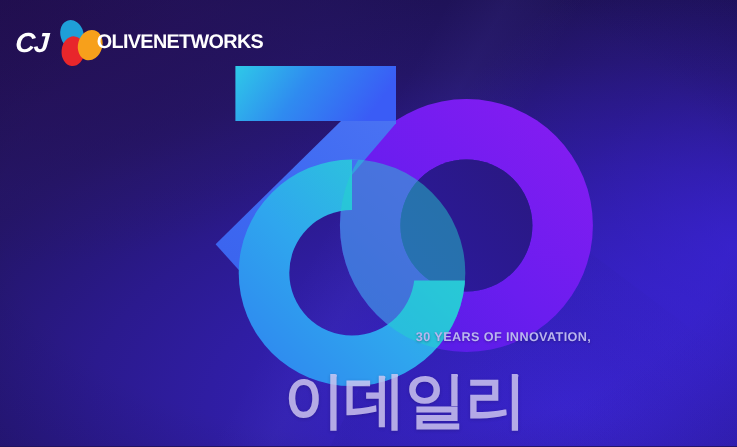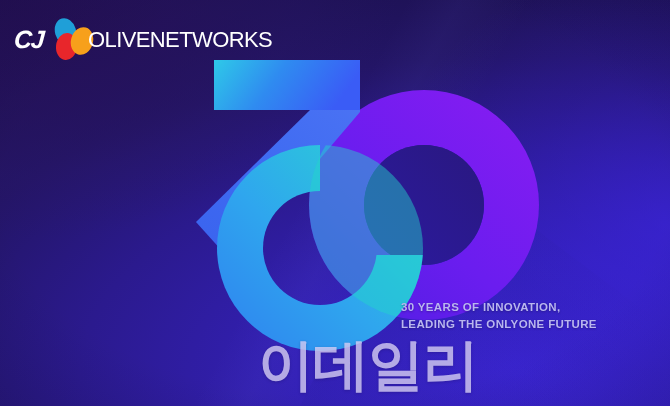--- a/index.html
+++ b/index.html
@@ -84,22 +84,22 @@
     font-weight: bold;
     letter-spacing: -1.2px;
     line-height: 1;
     font-style: italic;
     transform: skewX(-4deg);
   }
   .olive-text {
     position: absolute;
     left: 74px; top: 11px;
     color: #ffffff;
-    font-size: 22px;
-    font-weight: normal;
+    font-size: 18px;
+    font-weight: bold;
     letter-spacing: -0.6px;
     line-height: 1;
     white-space: nowrap;
   }
 
   
   .mark {
     position: absolute;
     left: 0; top: 0;
     width: 670px; height: 406px;
@@ -110,21 +110,21 @@
     position: absolute;
     left: 378px;
     top: 299px;
     color: #b9b6ef;
     font-size: 11.5px;
     font-weight: bold;
     letter-spacing: 0.35px;
     line-height: 1.48;
     text-shadow: 0 1px 2px rgba(20,8,60,0.35);
   }
-  .tagline div { white-space: nowrap; margin-left: 23px; }
+  .tagline div { white-space: nowrap; }
 
   
   .watermark {
     position: absolute;
     left: 258px;
     top: 337px;
     font-size: 56px;
     font-weight: bold;
     color: rgba(214,206,246,0.80);
     letter-spacing: -1px;
@@ -222,18 +222,17 @@
     <div class="blossom">
       <span class="petal petal-blue"></span>
       <span class="petal petal-red"></span>
       <span class="petal petal-orange"></span>
     </div>
     <div class="olive-text">OLIVENETWORKS</div>
   </div>
 
   <div class="tagline">
     <div>30 YEARS OF INNOVATION,</div>
-    <div>LEADING THE ONLYONE FUTURE</div>
   </div>
 
   <div class="watermark">이데일리</div>
 
 </div>
 
 </body></html>

